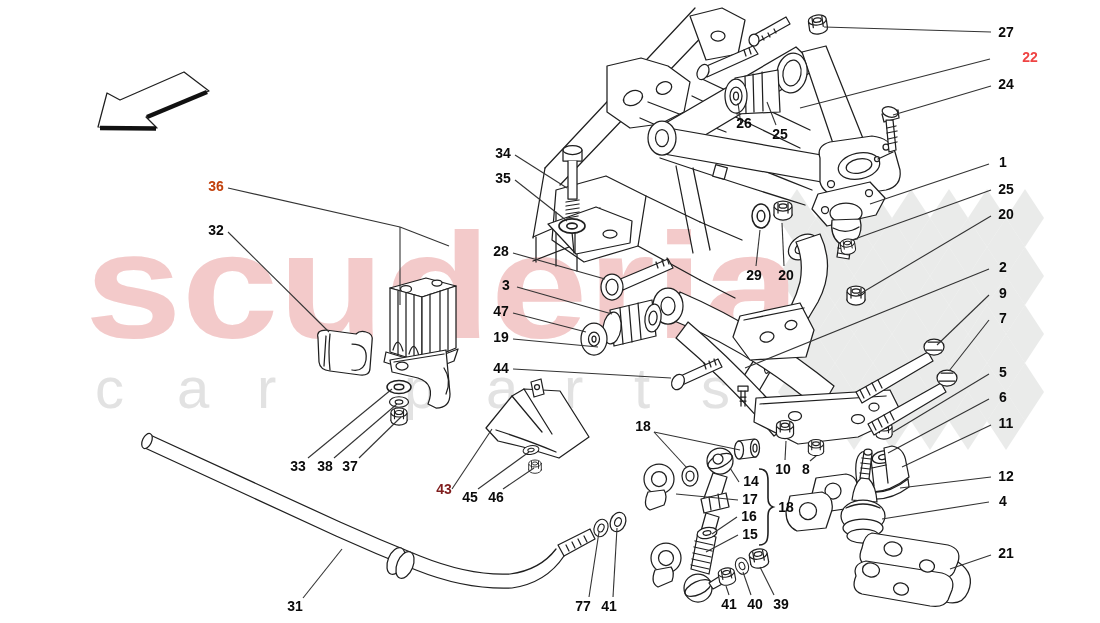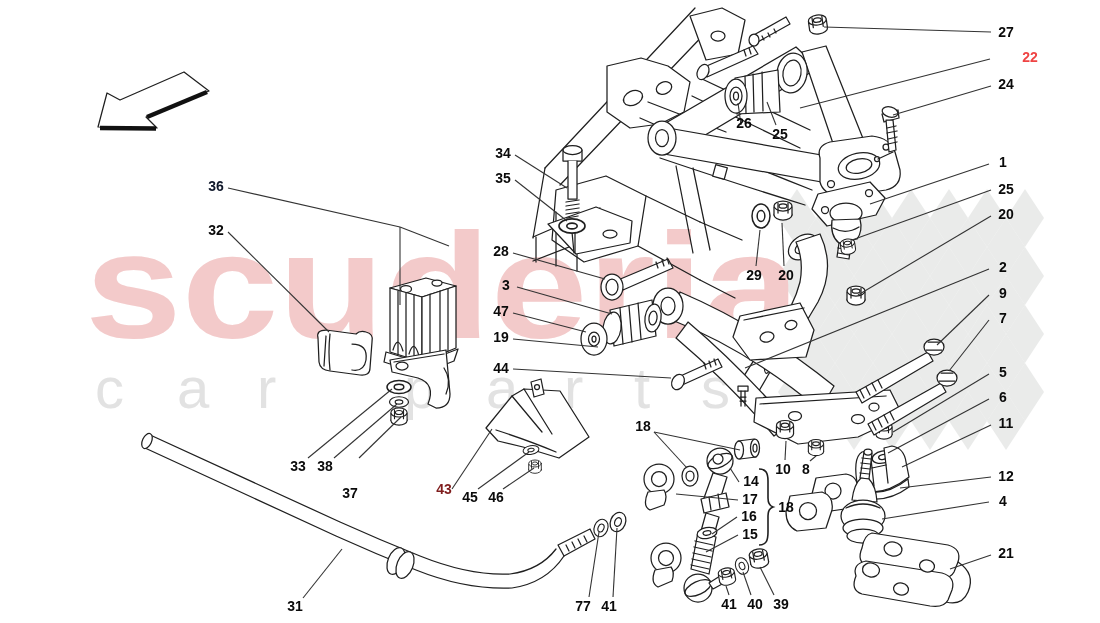--- a/index.html
+++ b/index.html
@@ -441,21 +441,21 @@
       <div class="callout" style="left: 1006px; top: 214px; color: rgb(10, 10, 10);">20</div>
       <div class="callout" style="left: 1003px; top: 267px; color: rgb(10, 10, 10);">2</div>
       <div class="callout" style="left: 1003px; top: 293px; color: rgb(10, 10, 10);">9</div>
       <div class="callout" style="left: 1003px; top: 318px; color: rgb(10, 10, 10);">7</div>
       <div class="callout" style="left: 1003px; top: 372px; color: rgb(10, 10, 10);">5</div>
       <div class="callout" style="left: 1003px; top: 397px; color: rgb(10, 10, 10);">6</div>
       <div class="callout" style="left: 1006px; top: 423px; color: rgb(10, 10, 10);">11</div>
       <div class="callout" style="left: 1006px; top: 476px; color: rgb(10, 10, 10);">12</div>
       <div class="callout" style="left: 1003px; top: 501px; color: rgb(10, 10, 10);">4</div>
       <div class="callout" style="left: 1006px; top: 553px; color: rgb(10, 10, 10);">21</div>
-      <div class="callout" style="left: 216px; top: 186px; color: #0f172a;">36</div>
+      <div class="callout" style="left: 216px; top: 186px; color: #c2410c;">36</div>
       <div class="callout" style="left: 216px; top: 230px; color: rgb(10, 10, 10);">32</div>
       <div class="callout" style="left: 503px; top: 153px; color: rgb(10, 10, 10);">34</div>
       <div class="callout" style="left: 503px; top: 178px; color: rgb(10, 10, 10);">35</div>
       <div class="callout" style="left: 501px; top: 251px; color: rgb(10, 10, 10);">28</div>
       <div class="callout" style="left: 506px; top: 285px; color: rgb(10, 10, 10);">3</div>
       <div class="callout" style="left: 501px; top: 311px; color: rgb(10, 10, 10);">47</div>
       <div class="callout" style="left: 501px; top: 337px; color: rgb(10, 10, 10);">19</div>
       <div class="callout" style="left: 501px; top: 368px; color: rgb(10, 10, 10);">44</div>
       <div class="callout" style="left: 744px; top: 123px; color: rgb(10, 10, 10);">26</div>
       <div class="callout" style="left: 780px; top: 134px; color: rgb(10, 10, 10);">25</div>
@@ -464,21 +464,21 @@
       <div class="callout" style="left: 643px; top: 426px; color: rgb(10, 10, 10);">18</div>
       <div class="callout" style="left: 783px; top: 469px; color: rgb(10, 10, 10);">10</div>
       <div class="callout" style="left: 806px; top: 469px; color: rgb(10, 10, 10);">8</div>
       <div class="callout" style="left: 751px; top: 481px; color: rgb(10, 10, 10);">14</div>
       <div class="callout" style="left: 750px; top: 499px; color: rgb(10, 10, 10);">17</div>
       <div class="callout" style="left: 749px; top: 516px; color: rgb(10, 10, 10);">16</div>
       <div class="callout" style="left: 750px; top: 534px; color: rgb(10, 10, 10);">15</div>
       <div class="callout" style="left: 786px; top: 507px; color: rgb(10, 10, 10);">18</div>
       <div class="callout" style="left: 298px; top: 466px; color: rgb(10, 10, 10);">33</div>
       <div class="callout" style="left: 325px; top: 466px; color: rgb(10, 10, 10);">38</div>
-      <div class="callout" style="left: 350px; top: 493px; color: rgb(10, 10, 10);">37</div>
+      <div class="callout" style="left: 350px; top: 466px; color: rgb(10, 10, 10);">37</div>
       <div class="callout" style="left: 444px; top: 489px; color: #7f1d1d;">43</div>
       <div class="callout" style="left: 470px; top: 497px; color: rgb(10, 10, 10);">45</div>
       <div class="callout" style="left: 496px; top: 497px; color: rgb(10, 10, 10);">46</div>
       <div class="callout" style="left: 295px; top: 606px; color: rgb(10, 10, 10);">31</div>
       <div class="callout" style="left: 583px; top: 606px; color: rgb(10, 10, 10);">77</div>
       <div class="callout" style="left: 609px; top: 606px; color: rgb(10, 10, 10);">41</div>
       <div class="callout" style="left: 729px; top: 604px; color: rgb(10, 10, 10);">41</div>
       <div class="callout" style="left: 755px; top: 604px; color: rgb(10, 10, 10);">40</div>
       <div class="callout" style="left: 781px; top: 604px; color: rgb(10, 10, 10);">39</div>
     </div>

